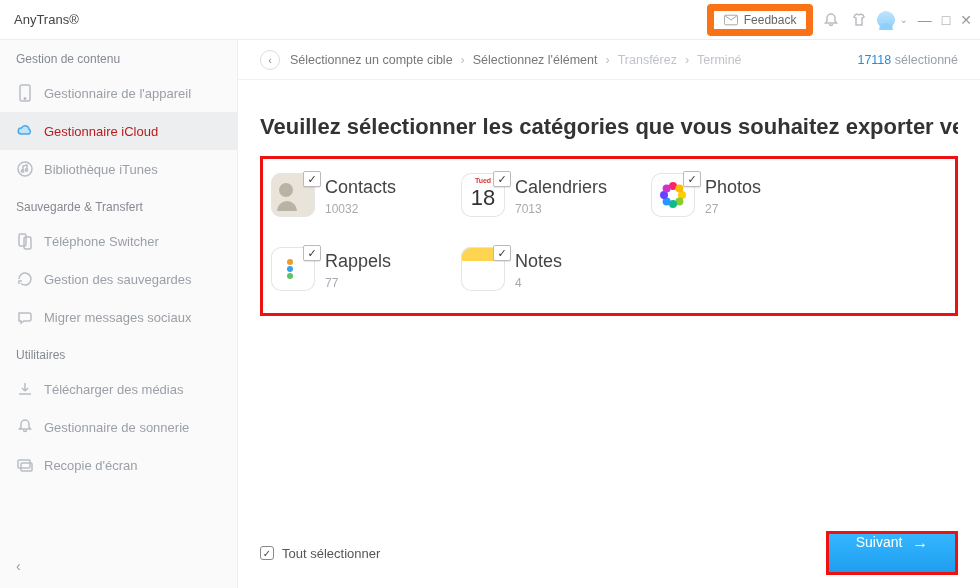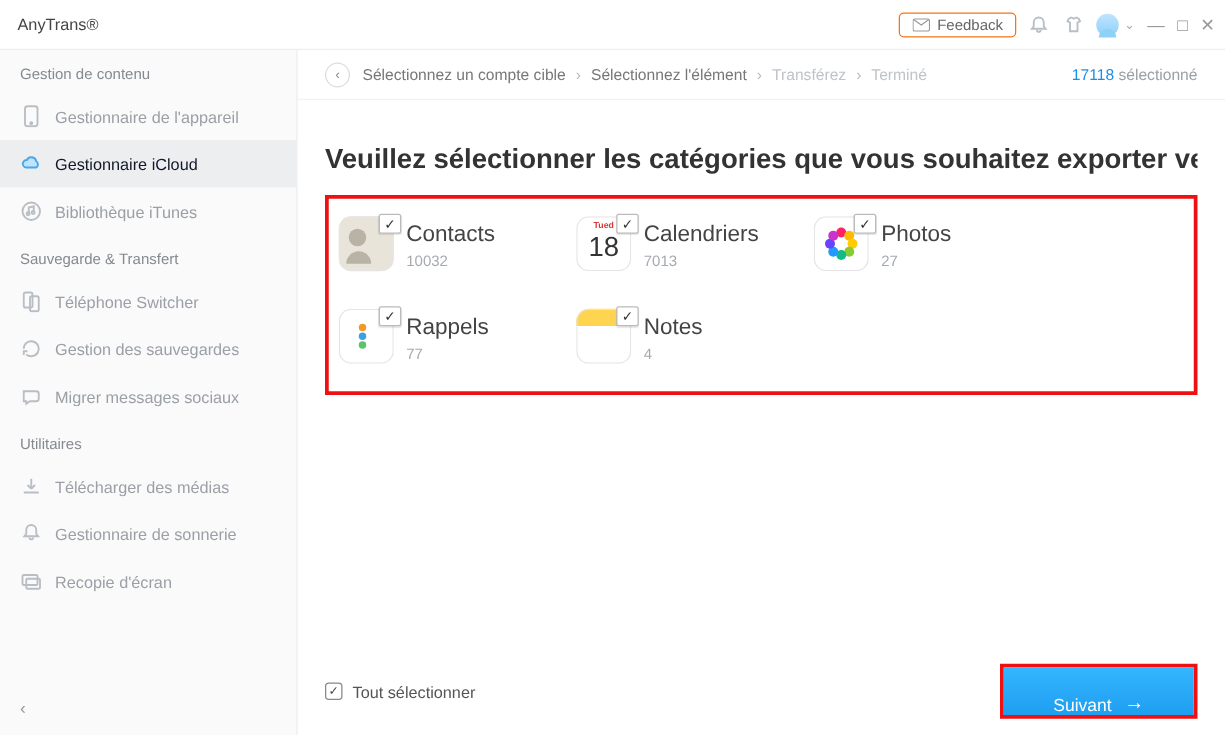--- a/index.html
+++ b/index.html
@@ -3,35 +3,35 @@
 <meta charset="utf-8">
 <style>
   * { box-sizing: border-box; margin: 0; padding: 0; }
   html, body { width: 980px; height: 588px; font-family: -apple-system, "Segoe UI", Arial, sans-serif; background: #fff; color: #333; overflow: hidden; }
   .app { display: flex; flex-direction: column; width: 100%; height: 100%; }
 
   
   .titlebar { height: 40px; display: flex; align-items: center; padding: 0 8px 0 14px; border-bottom: 1px solid #eee; }
   .titlebar .app-title { font-size: 13px; color: #444; font-weight: 500; }
   .titlebar .spacer { flex: 1; }
-  .titlebar .fb-btn { display: flex; align-items: center; gap: 6px; border: 1px solid #f97316; border-radius: 4px; padding: 2px 10px; font-size: 12px; color: #666; background: #fff; cursor: pointer; }
+  .titlebar .fb-btn { display: flex; align-items: center; gap: 6px; border: 7px solid #f97316; border-radius: 4px; padding: 2px 10px; font-size: 12px; color: #666; background: #fff; cursor: pointer; }
   .titlebar .fb-btn svg { width: 14px; height: 12px; }
   .titlebar .tb-icon { width: 20px; height: 20px; margin-left: 8px; display: flex; align-items: center; justify-content: center; color: #bbb; }
   .titlebar .avatar { width: 18px; height: 18px; border-radius: 50%; background: linear-gradient(180deg,#bfe4ff,#8fd0f8); margin-left: 8px; position: relative; }
   .titlebar .avatar::after { content:''; position:absolute; bottom:-1px; left:50%; transform:translateX(-50%); width:14px; height:7px; background:#8fd0f8; border-radius:7px 7px 0 0;}
   .titlebar .chev { margin-left: 4px; color:#aaa; font-size:10px;}
   .titlebar .win-ctrls { display: flex; gap: 10px; margin-left: 10px; color:#999; font-size:14px; }
 
   
   .body { flex:1; display:flex; min-height:0; }
   .sidebar { width: 238px; background:#fafafb; border-right:1px solid #eee; display:flex; flex-direction:column; }
   .sidebar .group-h { font-size:12px; color:#858a90; padding:12px 16px 8px; }
   .sidebar .nav-item { display:flex; align-items:center; gap:10px; padding:0 16px; height:38px; font-size:13px; color:#9ba0a6; cursor:pointer; }
   .sidebar .nav-item.active { background:#edeef0; border-radius:0; color:#4aa8e6; }
-  .sidebar .nav-item.active .nav-label { color:#0f172a; }
+  .sidebar .nav-item.active .nav-label { color:#b91c1c; }
   .sidebar .nav-item svg, .sidebar .nav-item .ic { width:18px; height:18px; flex:0 0 18px; }
   .sidebar .nav-label { white-space:nowrap; overflow:hidden; text-overflow:ellipsis; }
   .sidebar .collapse { margin-top:auto; padding:10px 16px 14px; color:#999; cursor:pointer; font-size:14px;}
 
   .main { flex:1; display:flex; flex-direction:column; min-width:0; }
 
   
   .crumbs { height:40px; display:flex; align-items:center; gap:8px; padding:0 22px; font-size:12.5px; color:#8a8f96; border-bottom:1px solid #f2f2f2;}
   .crumbs .bc-back { width:20px; height:20px; border:1px solid #ddd; border-radius:50%; display:flex; align-items:center; justify-content:center; color:#888; cursor:pointer; font-size:11px; margin-right:2px;}
   .crumbs .sep { color:#bbb; }
@@ -67,21 +67,21 @@
   .ico-rappels .l1::before{background:#f09a2a;}
   .ico-rappels .l2::before{background:#3aa0ea;}
   .ico-rappels .l3::before{background:#59c46a;}
   .ico-notes { background:linear-gradient(180deg,#ffd451 0 32%, #fff 32%); }
 
   
   .footer { height:60px; display:flex; align-items:center; padding:0 22px 10px; }
   .selectall { display:flex; align-items:center; gap:8px; font-size:13px; color:#555; cursor:pointer;}
   .selectall .cb { width:14px; height:14px; border:1.5px solid #888; border-radius:3px; display:flex; align-items:center; justify-content:center; font-size:10px; color:#444;}
   .next-wrap { margin-left:auto; border:3px solid #e11; }
-  .next-btn { background:linear-gradient(180deg,#35b6ff,#1e9ef0); color:#fff; border:none; width:152px; height:38px; font-size:14px; display:flex; align-items:flex-end; justify-content:center; gap:10px; cursor:pointer;}
+  .next-btn { background:linear-gradient(180deg,#35b6ff,#1e9ef0); color:#fff; border:none; width:126px; height:38px; font-size:14px; display:flex; align-items:flex-start; justify-content:center; gap:10px; cursor:pointer;}
   .next-btn .arrow{font-size:16px;}
 
   
   .sv-muted { stroke:#b9bec4; fill:none; stroke-width:1.5; }
   .sv-active { stroke:#4aa8e6; fill:#bfe4ff; stroke-width:1.5;}
 </style>
 </head>
 <body>
 
 <div class="app">

